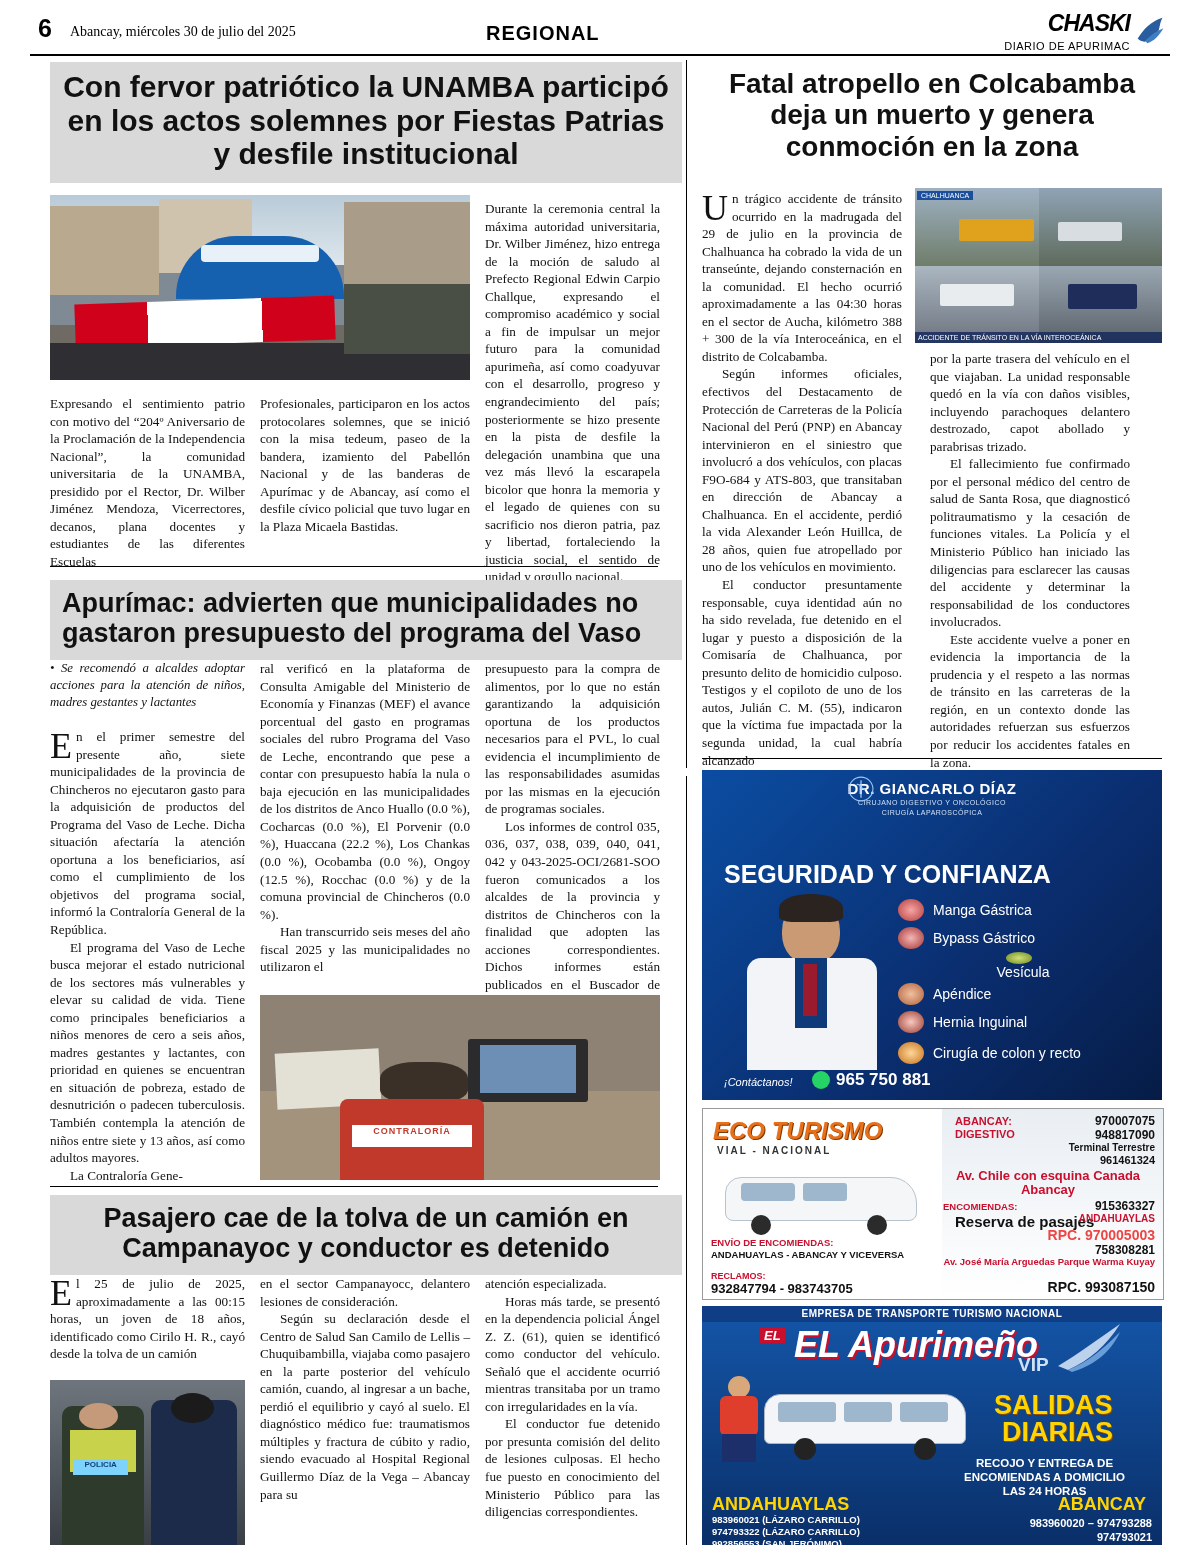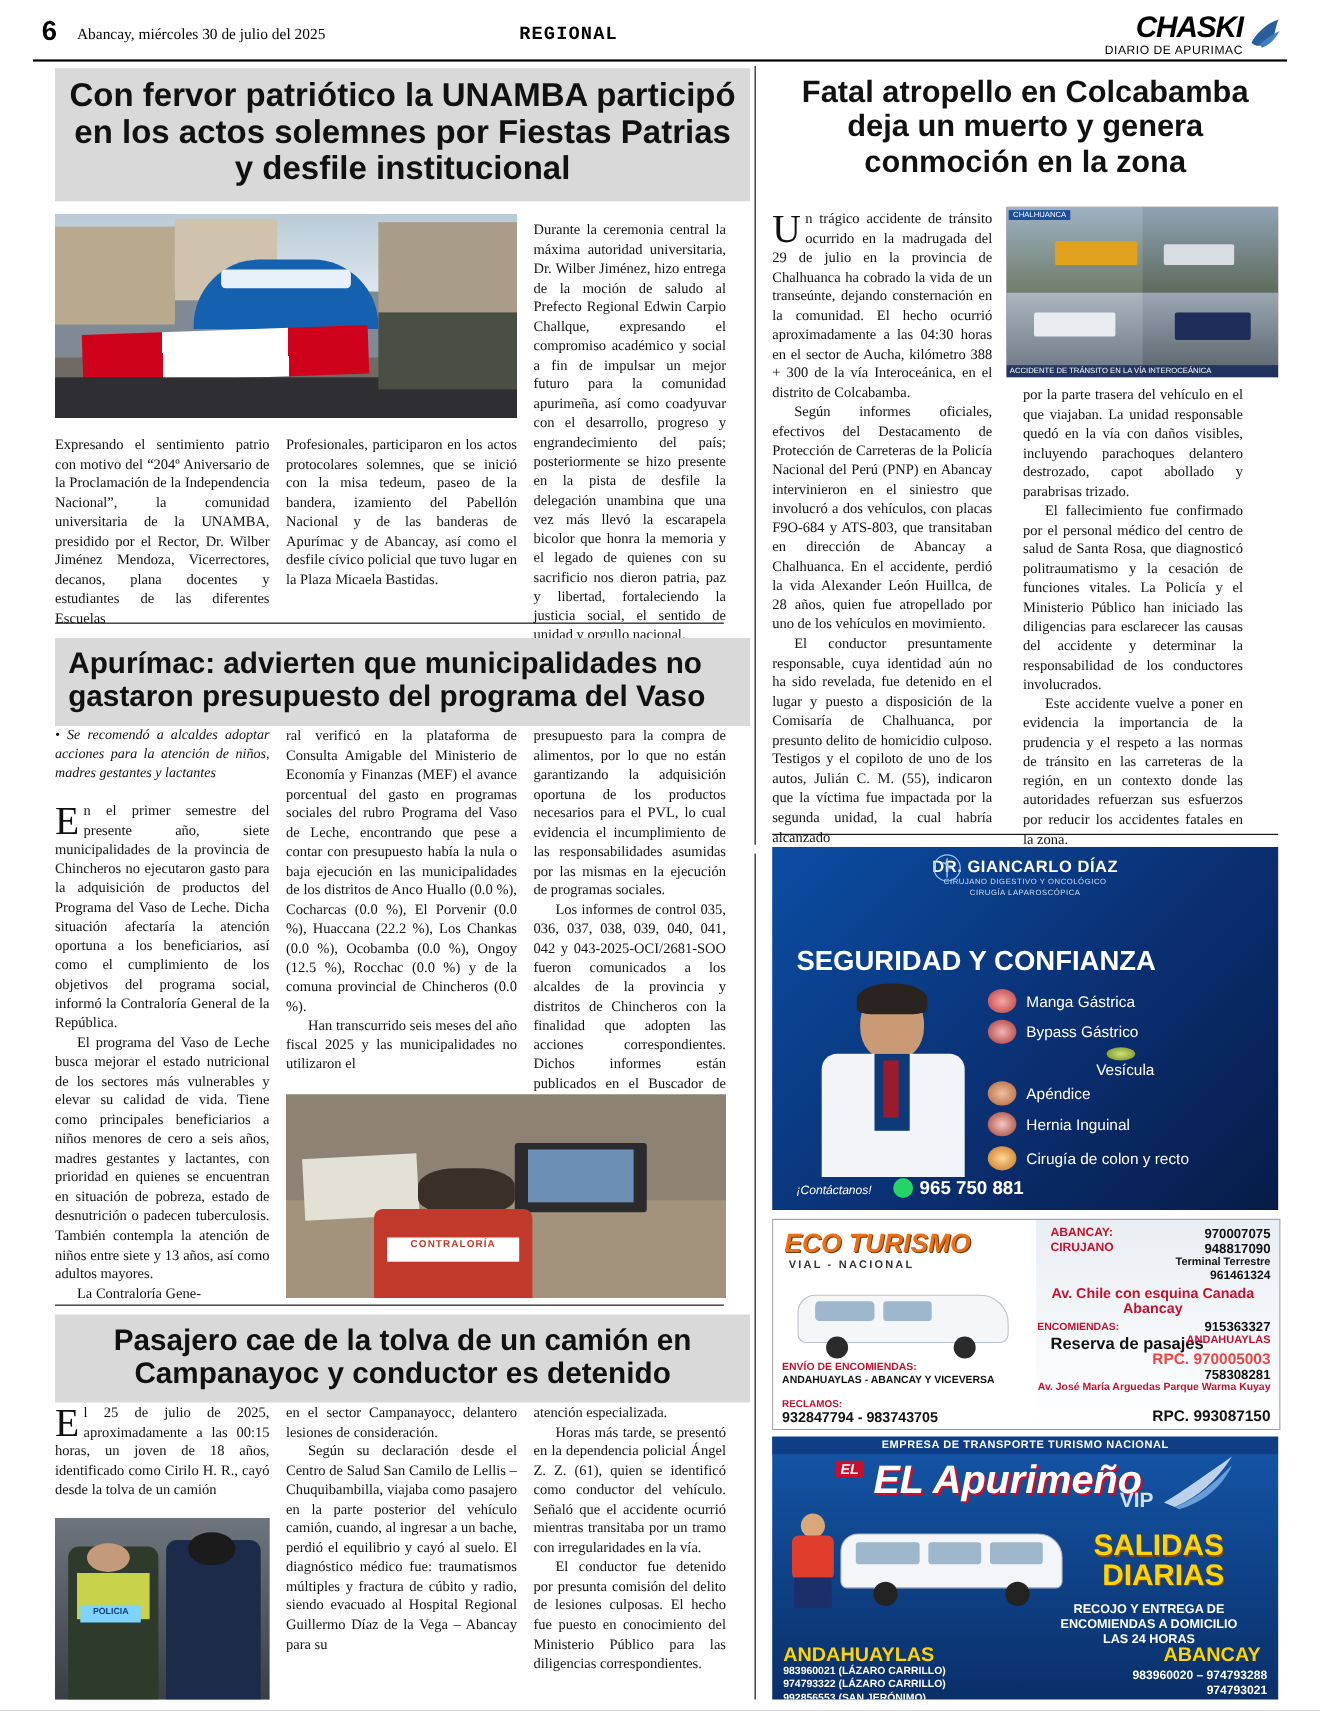--- a/index.html
+++ b/index.html
@@ -4,22 +4,22 @@
 <style>
   html,body{margin:0;padding:0;background:#b8b8b8;}
   body{font-family:"Liberation Serif",serif;}
   .page{width:1200px;height:1555px;background:#ffffff;position:relative;overflow:hidden;}
   .inner{position:absolute;left:30px;top:10px;width:1140px;height:1535px;}
 
   
   .masthead{position:absolute;left:0;top:0;width:1140px;height:44px;border-bottom:2px solid #000;}
   .pageno{position:absolute;left:8px;top:4px;font-family:"Liberation Sans",sans-serif;font-weight:bold;font-size:25px;}
   .dateline{position:absolute;left:40px;top:14px;font-size:14px;font-family:"Liberation Serif",serif;}
-  .section{position:absolute;left:442px;top:12px;font-family:Liberation Mono, monospace;font-weight:bold;font-size:17px;letter-spacing:1px;}
-  .brand{position:absolute;right:40px;top:0px;font-family:"Liberation Sans",sans-serif;font-weight:bold;font-size:27px;font-style:italic;letter-spacing:-1px;}
+  .section{position:absolute;left:456px;top:12px;font-family:Liberation Sans, sans-serif;font-weight:bold;font-size:20px;letter-spacing:1px;}
+  .brand{position:absolute;right:40px;top:0px;font-family:"Liberation Sans",sans-serif;font-weight:bold;font-size:23px;font-style:italic;letter-spacing:-1px;}
   .brandsub{position:absolute;right:40px;top:30px;font-family:"Liberation Sans",sans-serif;font-size:11px;letter-spacing:.5px;}
   .logo-bird{position:absolute;right:0px;top:2px;width:38px;height:38px;}
 
   
   .hl{font-family:"Liberation Sans",sans-serif;font-weight:bold;color:#111;line-height:1.12;}
   .hlbar{background:#d9d9d9;padding:8px 12px 12px 12px;}
   .col{font-size:13.2px;line-height:1.33;text-align:justify;hyphens:auto;color:#111;}
   .col p{margin:0;text-indent:20px;}
   .col p.first{text-indent:0;}
   .photo{background:#7f8a95;position:relative;overflow:hidden;}
@@ -239,21 +239,21 @@
       <div style="position:absolute;left:92px;top:22px;width:44px;height:18px;background:#9fb7cd;border-radius:3px;"></div>
       <div style="position:absolute;left:40px;top:54px;width:20px;height:20px;background:#2b2b2b;border-radius:50%;"></div>
       <div style="position:absolute;left:156px;top:54px;width:20px;height:20px;background:#2b2b2b;border-radius:50%;"></div>
     </div>
     <div style="position:absolute;left:8px;top:128px;font-family:'Liberation Sans',sans-serif;font-weight:bold;font-size:9.5px;color:#c8102e;">ENVÍO DE ENCOMIENDAS:</div>
     <div style="position:absolute;left:8px;top:140px;width:215px;font-family:'Liberation Sans',sans-serif;font-weight:bold;font-size:9.5px;color:#111;">ANDAHUAYLAS - ABANCAY Y VICEVERSA</div>
     <div style="position:absolute;left:8px;top:162px;font-family:'Liberation Sans',sans-serif;font-weight:bold;font-size:9px;color:#c8102e;">RECLAMOS:</div>
     <div style="position:absolute;left:8px;top:172px;font-family:'Liberation Sans',sans-serif;font-weight:bold;font-size:13px;color:#111;">932847794 - 983743705</div>
 
     <div style="position:absolute;left:252px;top:6px;font-family:'Liberation Sans',sans-serif;font-weight:bold;font-size:11px;color:#c8102e;">ABANCAY:</div>
-    <div style="position:absolute;left:252px;top:19px;font-family:'Liberation Sans',sans-serif;font-weight:bold;font-size:11px;color:#c8102e;">CIRUJANO</div>
+    <div style="position:absolute;left:252px;top:19px;font-family:'Liberation Sans',sans-serif;font-weight:bold;font-size:11px;color:#c8102e;">DIGESTIVO</div>
     <div style="position:absolute;right:8px;top:5px;text-align:right;font-family:'Liberation Sans',sans-serif;font-weight:bold;font-size:12px;color:#111;">970007075</div>
     <div style="position:absolute;right:8px;top:19px;text-align:right;font-family:'Liberation Sans',sans-serif;font-weight:bold;font-size:12px;color:#111;">948817090</div>
     <div style="position:absolute;right:8px;top:33px;text-align:right;font-family:'Liberation Sans',sans-serif;font-weight:bold;font-size:10px;color:#111;">Terminal Terrestre</div>
     <div style="position:absolute;right:8px;top:45px;text-align:right;font-family:'Liberation Sans',sans-serif;font-weight:bold;font-size:11px;color:#111;">961461324</div>
     <div style="position:absolute;left:240px;top:60px;width:210px;text-align:center;font-family:'Liberation Sans',sans-serif;font-weight:bold;font-size:13px;color:#c8102e;line-height:1.1;">Av. Chile con esquina Canada Abancay</div>
     <div style="position:absolute;left:240px;top:92px;font-family:'Liberation Sans',sans-serif;font-weight:bold;font-size:9.5px;color:#c8102e;">ENCOMIENDAS:</div>
     <div style="position:absolute;right:8px;top:90px;font-family:'Liberation Sans',sans-serif;font-weight:bold;font-size:12px;color:#111;">915363327</div>
     <div style="position:absolute;left:252px;top:104px;font-family:'Liberation Sans',sans-serif;font-weight:bold;font-size:15px;color:#111;">Reserva de pasajes</div>
     <div style="position:absolute;right:8px;top:104px;font-family:'Liberation Sans',sans-serif;font-weight:bold;font-size:10px;color:#c8102e;">ANDAHUAYLAS</div>
     <div style="position:absolute;right:8px;top:118px;font-family:'Liberation Sans',sans-serif;font-weight:bold;font-size:14px;color:#ef4444;">RPC. 970005003</div>

